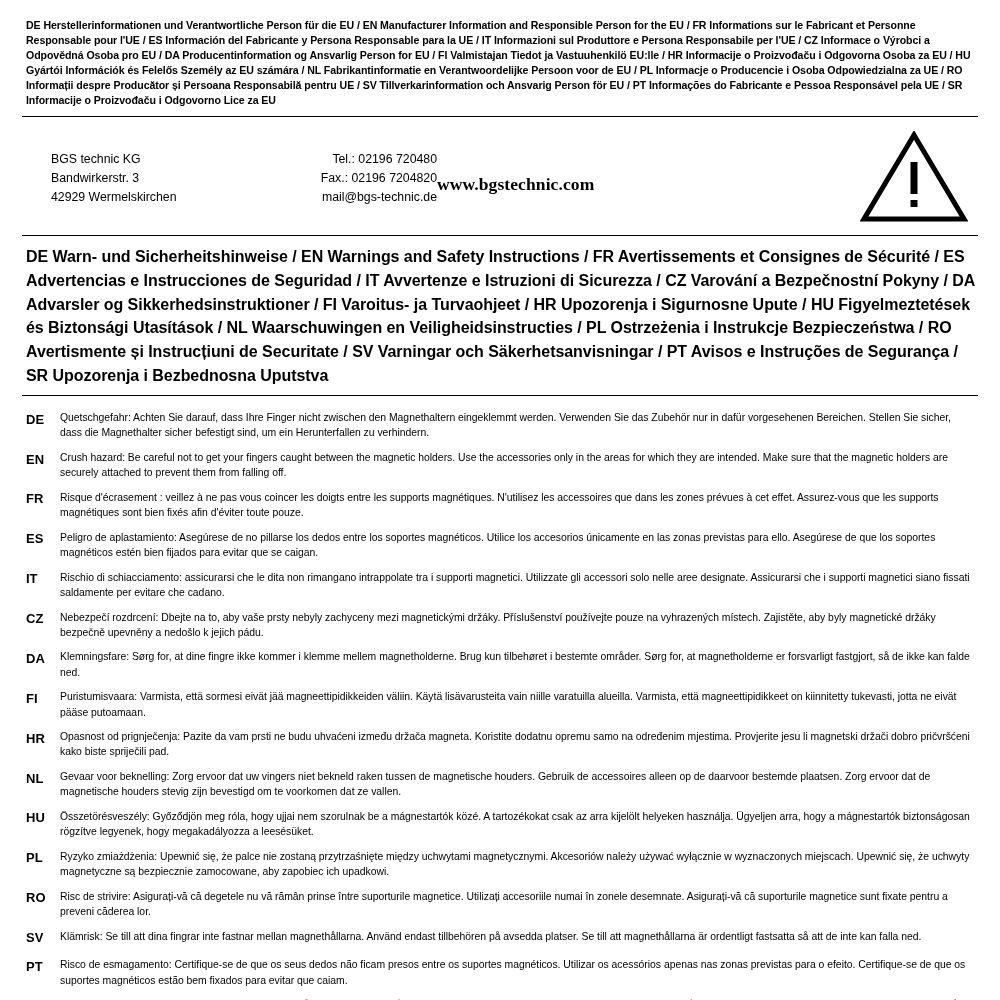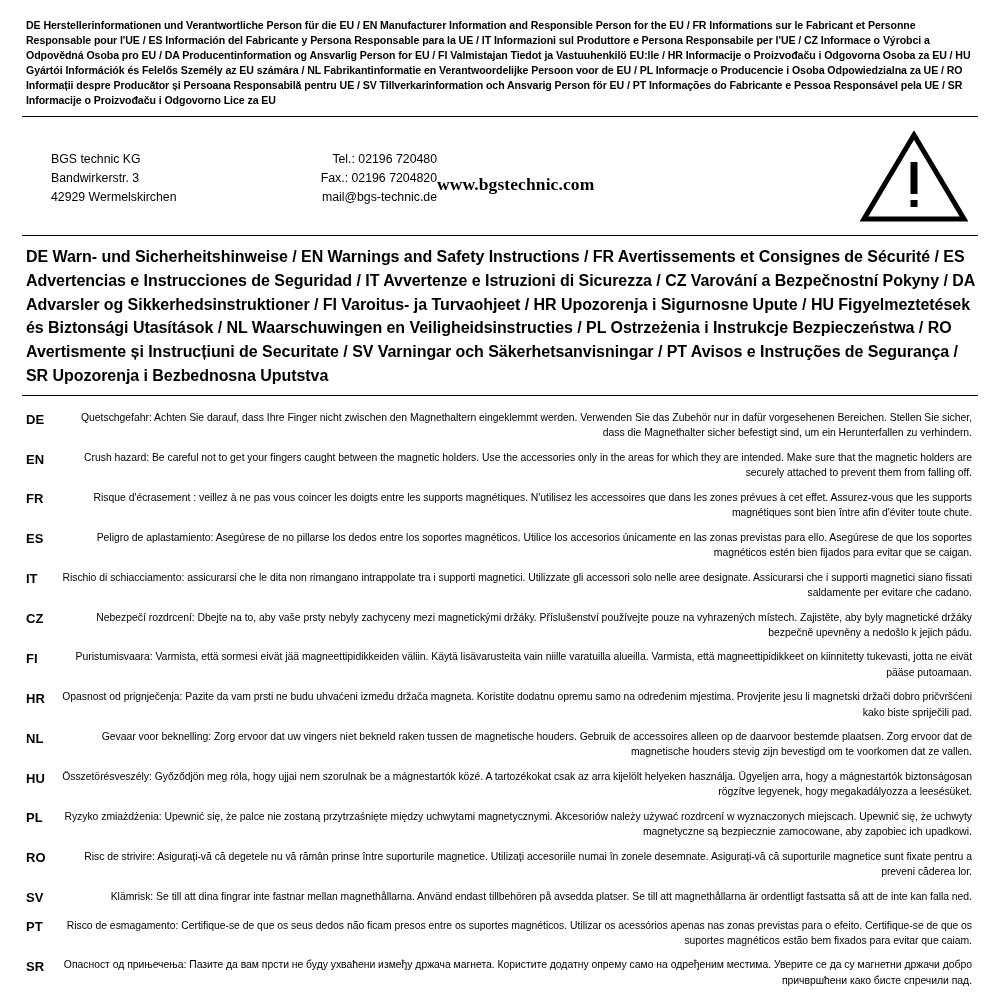--- a/index.html
+++ b/index.html
@@ -107,21 +107,21 @@
     flex: 0 0 34px;
     font-size: 13px;
     font-weight: bold;
     line-height: 1.45;
     padding-top: 0.5px;
   }
   .lang-text {
     flex: 1 1 auto;
     font-size: 10.4px;
     line-height: 1.46;
-    text-align: right;
+    text-align: left;
     letter-spacing: -0.02px;
   }
 </style>
 </head>
 <body>
 
 <div class="page">
 
   <div class="mfg-block">DE Herstellerinformationen und Verantwortliche Person für die EU  /  EN Manufacturer Information and Responsible Person for the EU  /  FR Informations sur le Fabricant et Personne Responsable pour l'UE  /  ES Información del Fabricante y Persona Responsable para la UE  /  IT Informazioni sul Produttore e Persona Responsabile per l'UE  /  CZ Informace o Výrobci a Odpovědná Osoba pro EU  /  DA Producentinformation og Ansvarlig Person for EU  /  FI Valmistajan Tiedot ja Vastuuhenkilö EU:lle  /  HR Informacije o Proizvođaču i Odgovorna Osoba za EU  /  HU Gyártói Információk és Felelős Személy az EU számára  /  NL Fabrikantinformatie en Verantwoordelijke Persoon voor de EU  /  PL Informacje o Producencie i Osoba Odpowiedzialna za UE  /  RO Informații despre Producător și Persoana Responsabilă pentru UE  /  SV Tillverkarinformation och Ansvarig Person för EU  /  PT Informações do Fabricante e Pessoa Responsável pela UE  /  SR Informacije o Proizvođaču i Odgovorno Lice za EU</div>
 
@@ -164,53 +164,57 @@
     <div class="lang-row">
       <div class="lang-code">DE</div>
       <div class="lang-text">Quetschgefahr: Achten Sie darauf, dass Ihre Finger nicht zwischen den Magnethaltern eingeklemmt werden. Verwenden Sie das Zubehör nur in dafür vorgesehenen Bereichen. Stellen Sie sicher, dass die Magnethalter sicher befestigt sind, um ein Herunterfallen zu verhindern.</div>
     </div>
     <div class="lang-row">
       <div class="lang-code">EN</div>
       <div class="lang-text">Crush hazard: Be careful not to get your fingers caught between the magnetic holders. Use the accessories only in the areas for which they are intended. Make sure that the magnetic holders are securely attached to prevent them from falling off.</div>
     </div>
     <div class="lang-row">
       <div class="lang-code">FR</div>
-      <div class="lang-text">Risque d'écrasement : veillez à ne pas vous coincer les doigts entre les supports magnétiques. N'utilisez les accessoires que dans les zones prévues à cet effet. Assurez-vous que les supports magnétiques sont bien între afin d'éviter toute chute.</div>
+      <div class="lang-text">Risque d'écrasement : veillez à ne pas vous coincer les doigts entre les supports magnétiques. N'utilisez les accessoires que dans les zones prévues à cet effet. Assurez-vous que les supports magnétiques sont bien fixés afin d'éviter toute pouze.</div>
     </div>
     <div class="lang-row">
       <div class="lang-code">ES</div>
       <div class="lang-text">Peligro de aplastamiento: Asegúrese de no pillarse los dedos entre los soportes magnéticos. Utilice los accesorios únicamente en las zonas previstas para ello. Asegúrese de que los soportes magnéticos estén bien fijados para evitar que se caigan.</div>
     </div>
     <div class="lang-row">
       <div class="lang-code">IT</div>
       <div class="lang-text">Rischio di schiacciamento: assicurarsi che le dita non rimangano intrappolate tra i supporti magnetici. Utilizzate gli accessori solo nelle aree designate. Assicurarsi che i supporti magnetici siano fissati saldamente per evitare che cadano.</div>
     </div>
     <div class="lang-row">
       <div class="lang-code">CZ</div>
       <div class="lang-text">Nebezpečí rozdrcení: Dbejte na to, aby vaše prsty nebyly zachyceny mezi magnetickými držáky. Příslušenství používejte pouze na vyhrazených místech. Zajistěte, aby byly magnetické držáky bezpečně upevněny a nedošlo k jejich pádu.</div>
     </div>
     <div class="lang-row">
+      <div class="lang-code">DA</div>
+      <div class="lang-text">Klemningsfare: Sørg for, at dine fingre ikke kommer i klemme mellem magnetholderne. Brug kun tilbehøret i bestemte områder. Sørg for, at magnetholderne er forsvarligt fastgjort, så de ikke kan falde ned.</div>
+    </div>
+    <div class="lang-row">
       <div class="lang-code">FI</div>
       <div class="lang-text">Puristumisvaara: Varmista, että sormesi eivät jää magneettipidikkeiden väliin. Käytä lisävarusteita vain niille varatuilla alueilla. Varmista, että magneettipidikkeet on kiinnitetty tukevasti, jotta ne eivät pääse putoamaan.</div>
     </div>
     <div class="lang-row">
       <div class="lang-code">HR</div>
       <div class="lang-text">Opasnost od prignječenja: Pazite da vam prsti ne budu uhvaćeni između držača magneta. Koristite dodatnu opremu samo na određenim mjestima. Provjerite jesu li magnetski držači dobro pričvršćeni kako biste spriječili pad.</div>
     </div>
     <div class="lang-row">
       <div class="lang-code">NL</div>
       <div class="lang-text">Gevaar voor beknelling: Zorg ervoor dat uw vingers niet bekneld raken tussen de magnetische houders. Gebruik de accessoires alleen op de daarvoor bestemde plaatsen. Zorg ervoor dat de magnetische houders stevig zijn bevestigd om te voorkomen dat ze vallen.</div>
     </div>
     <div class="lang-row">
       <div class="lang-code">HU</div>
       <div class="lang-text">Összetörésveszély: Győződjön meg róla, hogy ujjai nem szorulnak be a mágnestartók közé. A tartozékokat csak az arra kijelölt helyeken használja. Ügyeljen arra, hogy a mágnestartók biztonságosan rögzítve legyenek, hogy megakadályozza a leesésüket.</div>
     </div>
     <div class="lang-row">
       <div class="lang-code">PL</div>
-      <div class="lang-text">Ryzyko zmiażdżenia: Upewnić się, że palce nie zostaną przytrzaśnięte między uchwytami magnetycznymi. Akcesoriów należy używać rozdrcení w wyznaczonych miejscach. Upewnić się, że uchwyty magnetyczne są bezpiecznie zamocowane, aby zapobiec ich upadkowi.</div>
+      <div class="lang-text">Ryzyko zmiażdżenia: Upewnić się, że palce nie zostaną przytrzaśnięte między uchwytami magnetycznymi. Akcesoriów należy używać wyłącznie w wyznaczonych miejscach. Upewnić się, że uchwyty magnetyczne są bezpiecznie zamocowane, aby zapobiec ich upadkowi.</div>
     </div>
     <div class="lang-row">
       <div class="lang-code">RO</div>
       <div class="lang-text">Risc de strivire: Asigurați-vă că degetele nu vă rămân prinse între suporturile magnetice. Utilizați accesoriile numai în zonele desemnate. Asigurați-vă că suporturile magnetice sunt fixate pentru a preveni căderea lor.</div>
     </div>
     <div class="lang-row">
       <div class="lang-code">SV</div>
       <div class="lang-text">Klämrisk: Se till att dina fingrar inte fastnar mellan magnethållarna. Använd endast tillbehören på avsedda platser. Se till att magnethållarna är ordentligt fastsatta så att de inte kan falla ned.</div>
     </div>
     <div class="lang-row">

